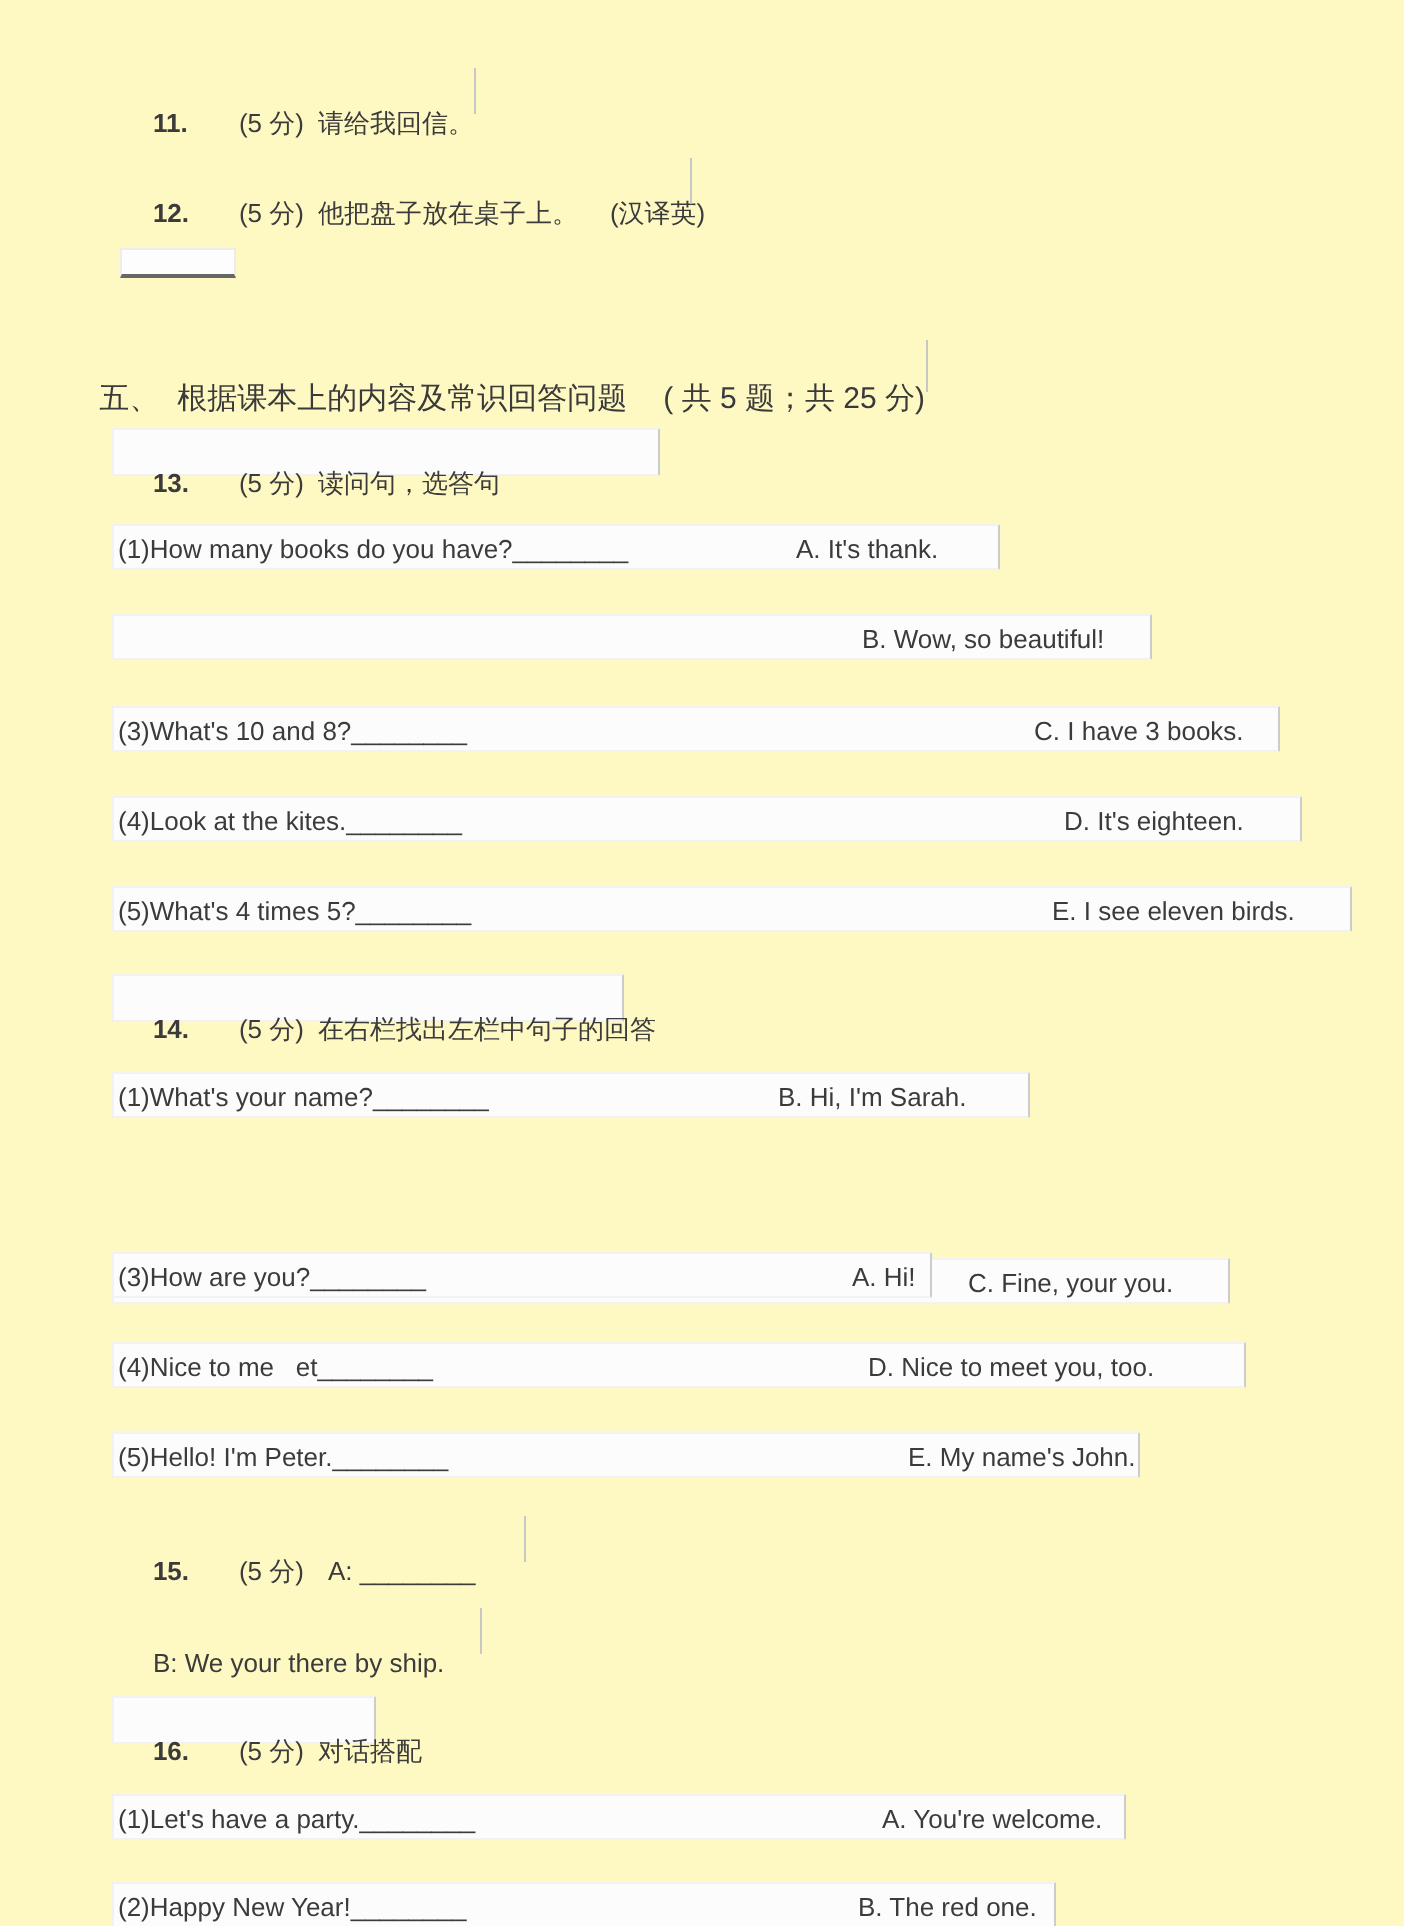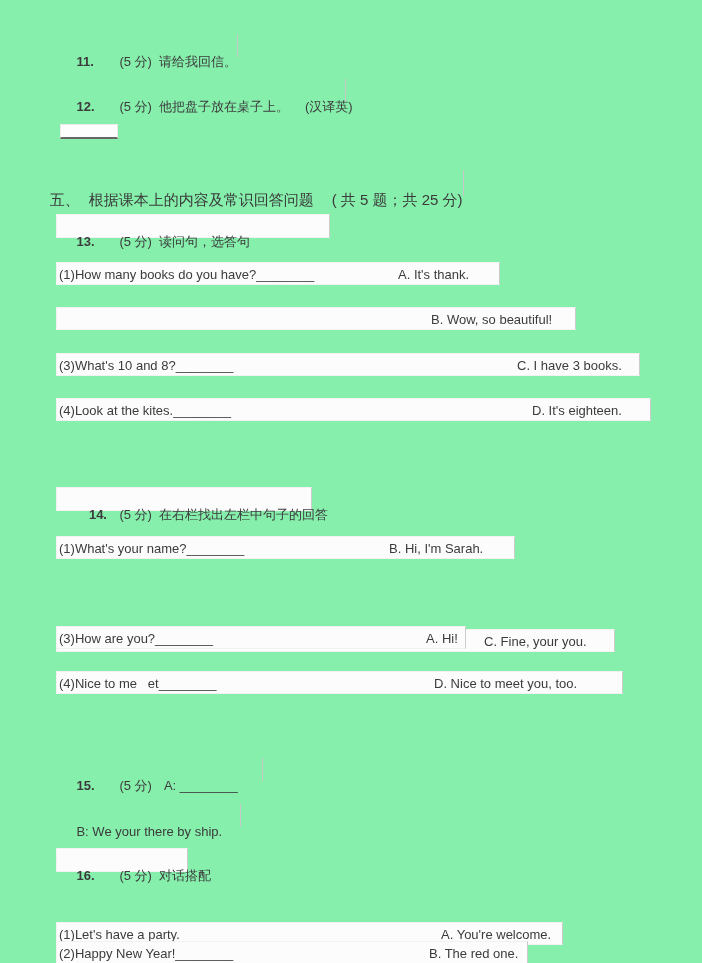--- a/index.html
+++ b/index.html
@@ -1,18 +1,18 @@
 <!DOCTYPE html>
 <html><head>
 <meta charset="utf-8">
 <style>
   * { margin:0; padding:0; box-sizing:border-box; }
   html,body { background:#ffffff; }
   .page {
-    position:relative; width:702px; height:963px; background:#86efac;
+    position:relative; width:702px; height:963px; background:#fef9c3;
     font-family:"Liberation Sans","DejaVu Sans",sans-serif;
     font-size:13px; color:#3b3b3b; overflow:hidden;
   }
   .qline { position:absolute; white-space:pre; line-height:16px; }
   .qnum { font-weight:bold; display:inline-block; min-width:43px; }
   .qscore { }
   .qtext { margin-left:7px; }
   .qnote { margin-left:16px; }
   .vbar { position:absolute; width:1px; background:#c7c7c7; }
   .qbox {
@@ -69,57 +69,65 @@
     <span class="mright" style="left:374px;">B. Wow, so beautiful!</span>
   </div>
   <div class="match-row" style="top:353px; width:584px;">
     <span class="mleft">(3)What's 10 and 8?________</span>
     <span class="mright" style="left:460px;">C. I have 3 books.</span>
   </div>
   <div class="match-row" style="top:398px; width:595px;">
     <span class="mleft">(4)Look at the kites.________</span>
     <span class="mright" style="left:475px;">D. It's eighteen.</span>
   </div>
+  <div class="match-row" style="top:443px; width:620px;">
+    <span class="mleft">(5)What's 4 times 5?________</span>
+    <span class="mright" style="left:469px;">E. I see eleven birds.</span>
+  </div>
 
-  <div class="qbox" style="top:487px; width:256px;text-align:center;">
+  <div class="qbox" style="top:487px; width:256px;">
     <span class="qnum">14.</span><span class="qscore">(5 分)</span><span class="qtext">在右栏找出左栏中句子的回答</span>
   </div>
 
   <div class="match-row" style="top:536px; width:459px;">
     <span class="mleft">(1)What's your name?________</span>
     <span class="mright" style="left:332px;">B. Hi, I'm Sarah.</span>
   </div>
   <div class="match-row" style="top:581px; width:559px;margin-top:48px;">
     <span class="mleft">(2)Hello!________</span>
     <span class="mright" style="left:427px;">C. Fine, your you.</span>
   </div>
   <div class="match-row" style="top:626px; width:410px;">
     <span class="mleft">(3)How are you?________</span>
     <span class="mright" style="left:369px;">A. Hi!</span>
   </div>
   <div class="match-row" style="top:671px; width:567px;">
     <span class="mleft">(4)Nice to me   et________</span>
     <span class="mright" style="left:377px;">D. Nice to meet you, too.</span>
   </div>
+  <div class="match-row" style="top:716px; width:514px;">
+    <span class="mleft">(5)Hello! I'm Peter.________</span>
+    <span class="mright" style="left:397px;">E. My name's John.</span>
+  </div>
 
   <div class="qline" style="left:62px; top:762px;">
     <span class="qnum">15.</span><span class="qscore">(5 分)</span><span class="qtext" style="margin-left:12px;margin-top:36px;">A: ________</span>
   </div>
   <div class="vbar" style="left:262px; top:758px; height:23px;"></div>
 
   <div class="qline" style="left:62px; top:808px;">
     <span>B: We your there by ship.</span>
   </div>
   <div class="vbar" style="left:240px; top:804px; height:23px;"></div>
 
   <div class="qbox" style="top:848px; width:132px;">
     <span class="qnum">16.</span><span class="qscore">(5 分)</span><span class="qtext">对话搭配</span>
   </div>
 
-  <div class="match-row" style="top:897px; width:507px;margin-top:25px;">
+  <div class="match-row" style="top:897px; width:507px;">
     <span class="mleft">(1)Let's have a party.________</span>
     <span class="mright" style="left:384px;">A. You're welcome.</span>
   </div>
   <div class="match-row" style="top:941px; width:472px;">
     <span class="mleft">(2)Happy New Year!________</span>
     <span class="mright" style="left:372px;">B. The red one.</span>
   </div>
 
 </div>
 

